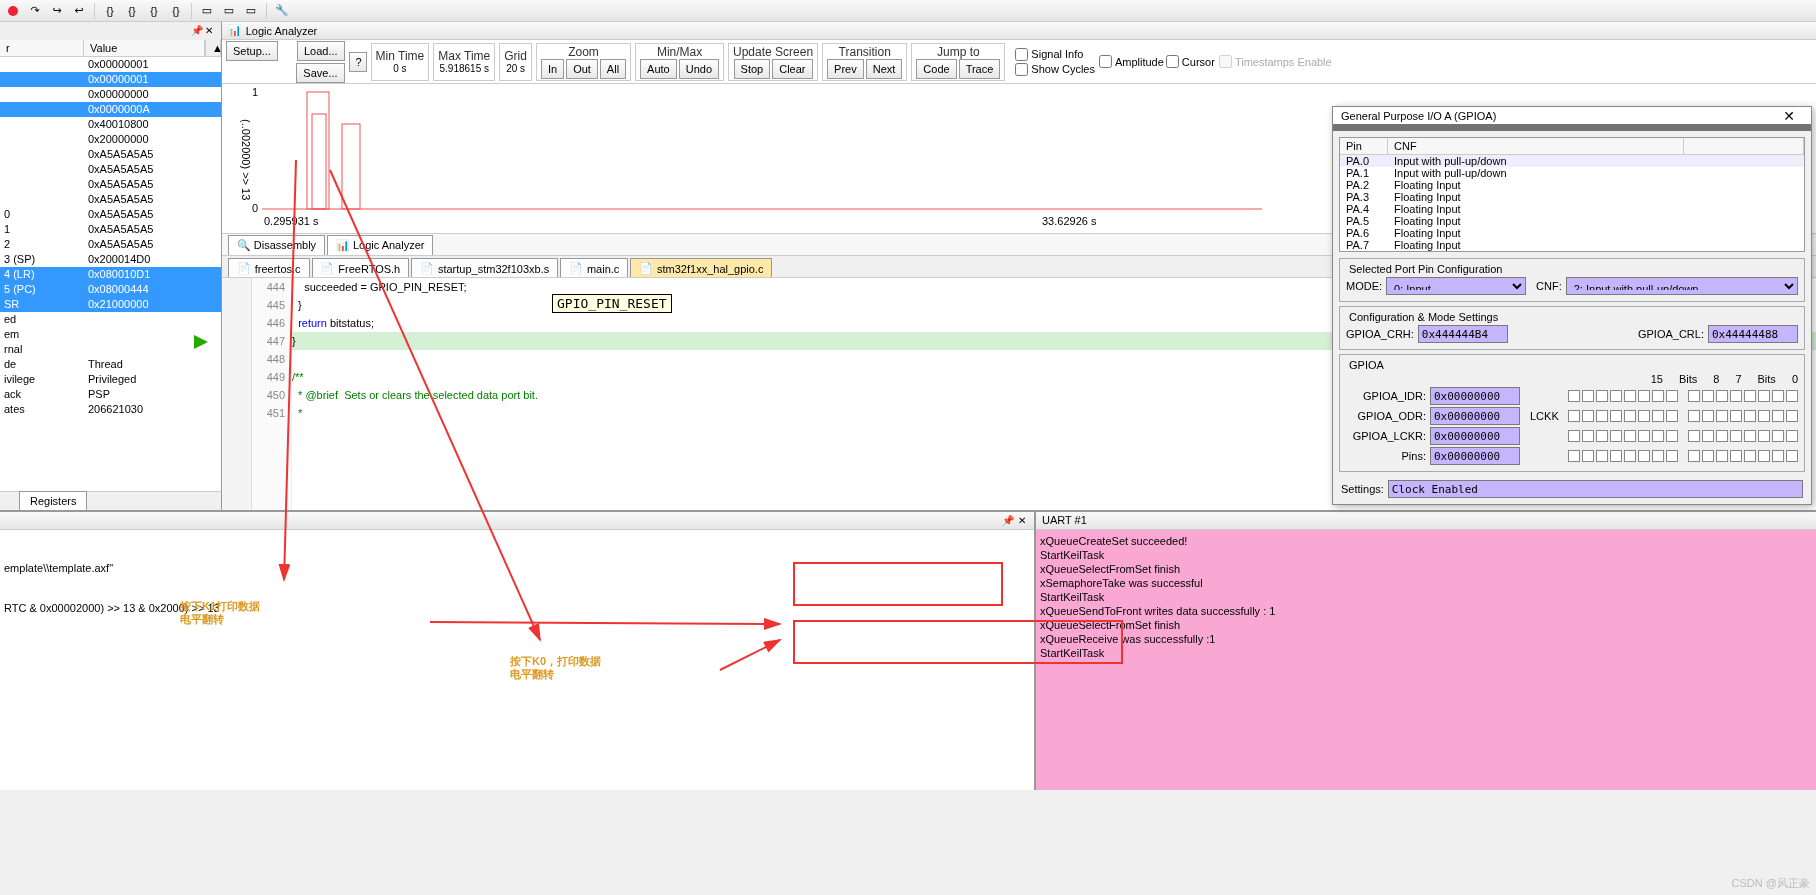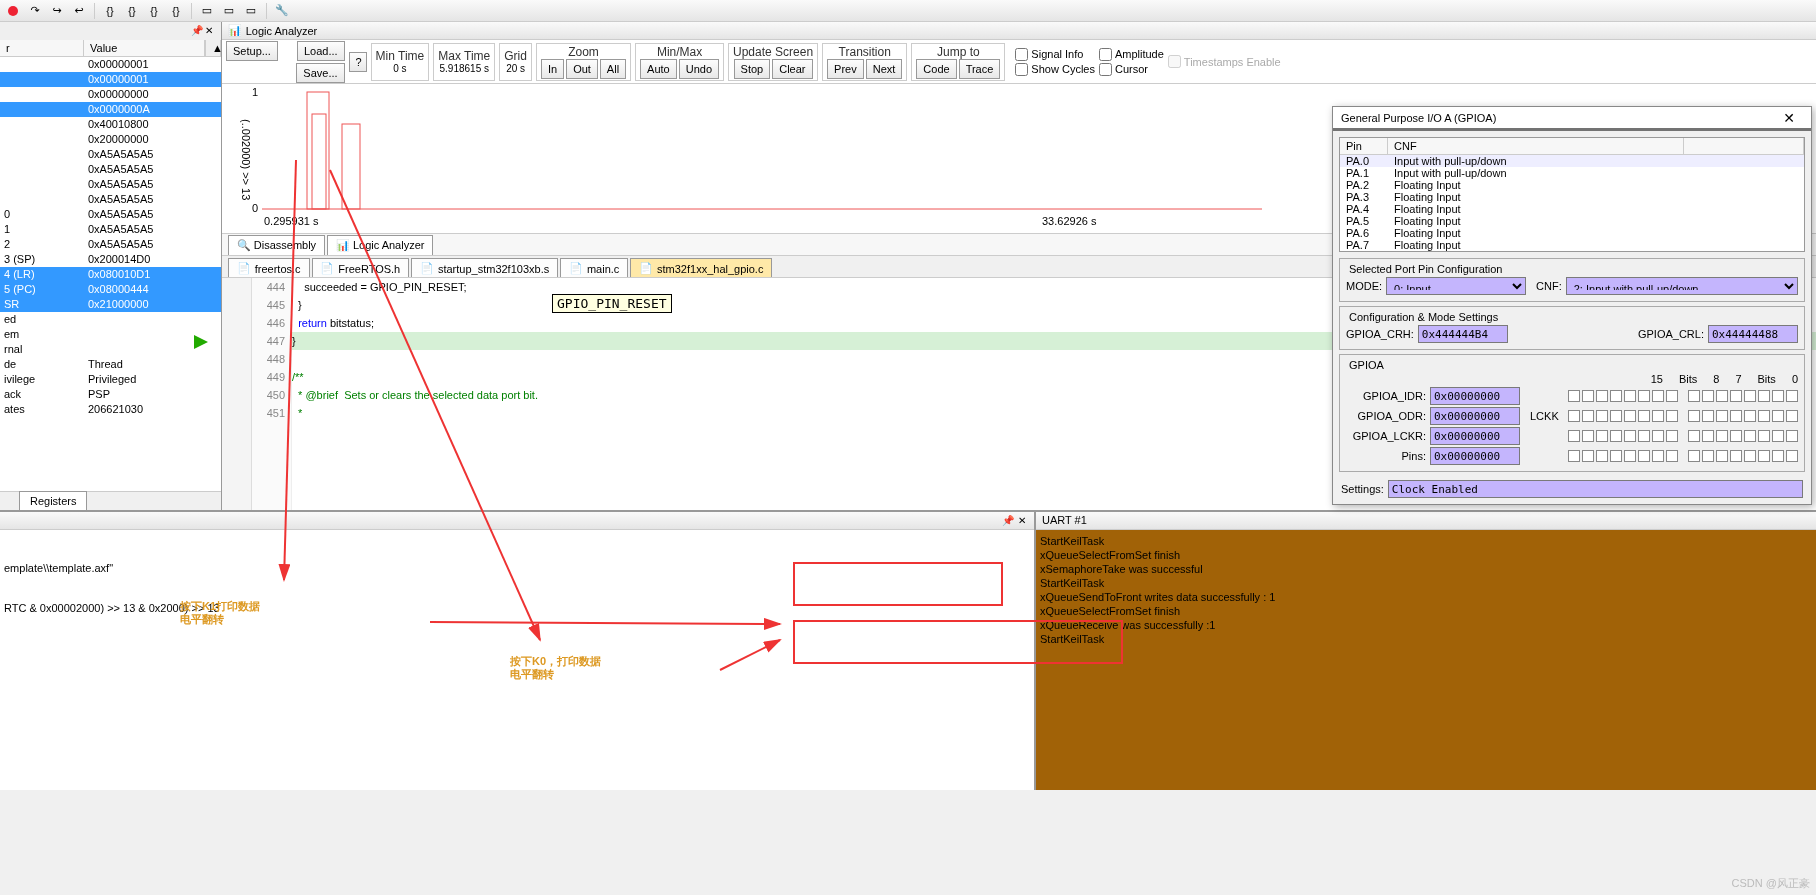--- a/index.html
+++ b/index.html
@@ -61,28 +61,28 @@
 .ln.hl { background: #d6f0d6; }
 .kw { color: #0000ff; }
 .cm { color: #008000; }
 .tooltip { position: absolute; background: #ffffe1; border: 1px solid #000; padding: 1px 4px; font-family: Consolas, monospace; font-size: 13px; }
 .run-arrow { position: absolute; left: -28px; width: 14px; height: 14px; background: #2a0; clip-path: polygon(0 0, 100% 50%, 0 100%); }
 
 .bottom { display: flex; height: 280px; border-top: 2px solid #999; }
 .console { flex: 1; background: #fff; border-right: 2px solid #999; display: flex; flex-direction: column; }
 .pane-title { height: 18px; background: linear-gradient(#fafafa,#e5e5e5); display: flex; justify-content: flex-end; align-items: center; padding: 0 4px; gap: 4px; border-bottom: 1px solid #ccc; }
 .console-body { flex: 1; padding: 4px; font-family: Consolas, monospace; font-size: 12px; white-space: pre; overflow: hidden; }
-.uart { width: 780px; background: #a16207; display: flex; flex-direction: column; }
+.uart { width: 780px; background: #f9a8d4; display: flex; flex-direction: column; }
 .uart-title { height: 18px; background: linear-gradient(#fafafa,#e5e5e5); padding: 2px 6px; border-bottom: 1px solid #ccc; }
 .uart-body { flex: 1; padding: 4px; font-family: Consolas, monospace; font-size: 12px; }
 .uart-line { height: 14px; line-height: 14px; }
 
 
 .dialog { position: absolute; right: 4px; top: 106px; width: 480px; background: #f0f0f0; border: 1px solid #888; box-shadow: 2px 2px 8px rgba(0,0,0,0.3); }
-.dlg-title { height: 24px; background: #fff; display: flex; align-items: center; justify-content: space-between; padding: 0 8px; border-bottom: 3px solid #737373; }
+.dlg-title { height: 24px; background: #fff; display: flex; align-items: center; justify-content: space-between; padding: 0 8px; border-bottom: 7px solid #737373; }
 .dlg-close { width: 28px; text-align: center; font-size: 14px; }
 .pin-table { margin: 6px; border: 1px solid #999; background: #fff; max-height: 130px; overflow: hidden; }
 .pin-hdr { display: flex; background: #f7f7f7; border-bottom: 1px solid #ccc; }
 .pin-hdr div { padding: 2px 6px; border-right: 1px solid #ccc; }
 .pin-row { display: flex; }
 .pin-row div { padding: 0px 6px; }
 .pin-c1 { width: 48px; }
 .pin-c2 { flex: 1; }
 .fieldset { margin: 4px 6px; border: 1px solid #aaa; padding: 4px 6px; }
 .fieldset .legend { font-size: 11px; margin-top: -10px; background: #f0f0f0; display: inline-block; padding: 0 3px; }
@@ -303,21 +303,21 @@
       <div style="display:flex;flex-direction:column;gap:2px;margin-left:6px">
         <label class="chk">
             <input type="checkbox" style="">
             <span>Signal Info</span>
           </label>
         <label class="chk">
             <input type="checkbox" style="">
             <span>Show Cycles</span>
           </label>
       </div>
-      <div style="display:flex;flex-direction:column;gap:2px">
+      <div style="display:flex;flex-direction:row;gap:2px">
         <label class="chk">
             <input type="checkbox" style="">
             <span>Amplitude</span>
           </label>
         <label class="chk">
             <input type="checkbox" style="">
             <span>Cursor</span>
           </label>
       </div>
       <label class="chk" style="color:#aaa">
@@ -406,20 +406,21 @@
       <span class="x-icon">✕</span>
     </div>
     <div class="console-body">
       <div>emplate\\template.axf"</div>
       <div>RTC &amp; 0x00002000) &gt;&gt; 13 &amp; 0x2000) &gt;&gt; 13</div>
     </div>
   </div>
   <div class="uart">
     <div class="uart-title">UART #1</div>
     <div class="uart-body" id="uart-body">
+        <div class="uart-line">xQueueCreateSet succeeded!</div>
         <div class="uart-line">StartKeilTask</div>
         <div class="uart-line">xQueueSelectFromSet finish</div>
         <div class="uart-line">xSemaphoreTake was successful</div>
         <div class="uart-line">StartKeilTask</div>
         <div class="uart-line">xQueueSendToFront writes data successfully : 1</div>
         <div class="uart-line">xQueueSelectFromSet finish</div>
         <div class="uart-line">xQueueReceive was successfully :1</div>
         <div class="uart-line">StartKeilTask</div>
       </div>
   </div>

